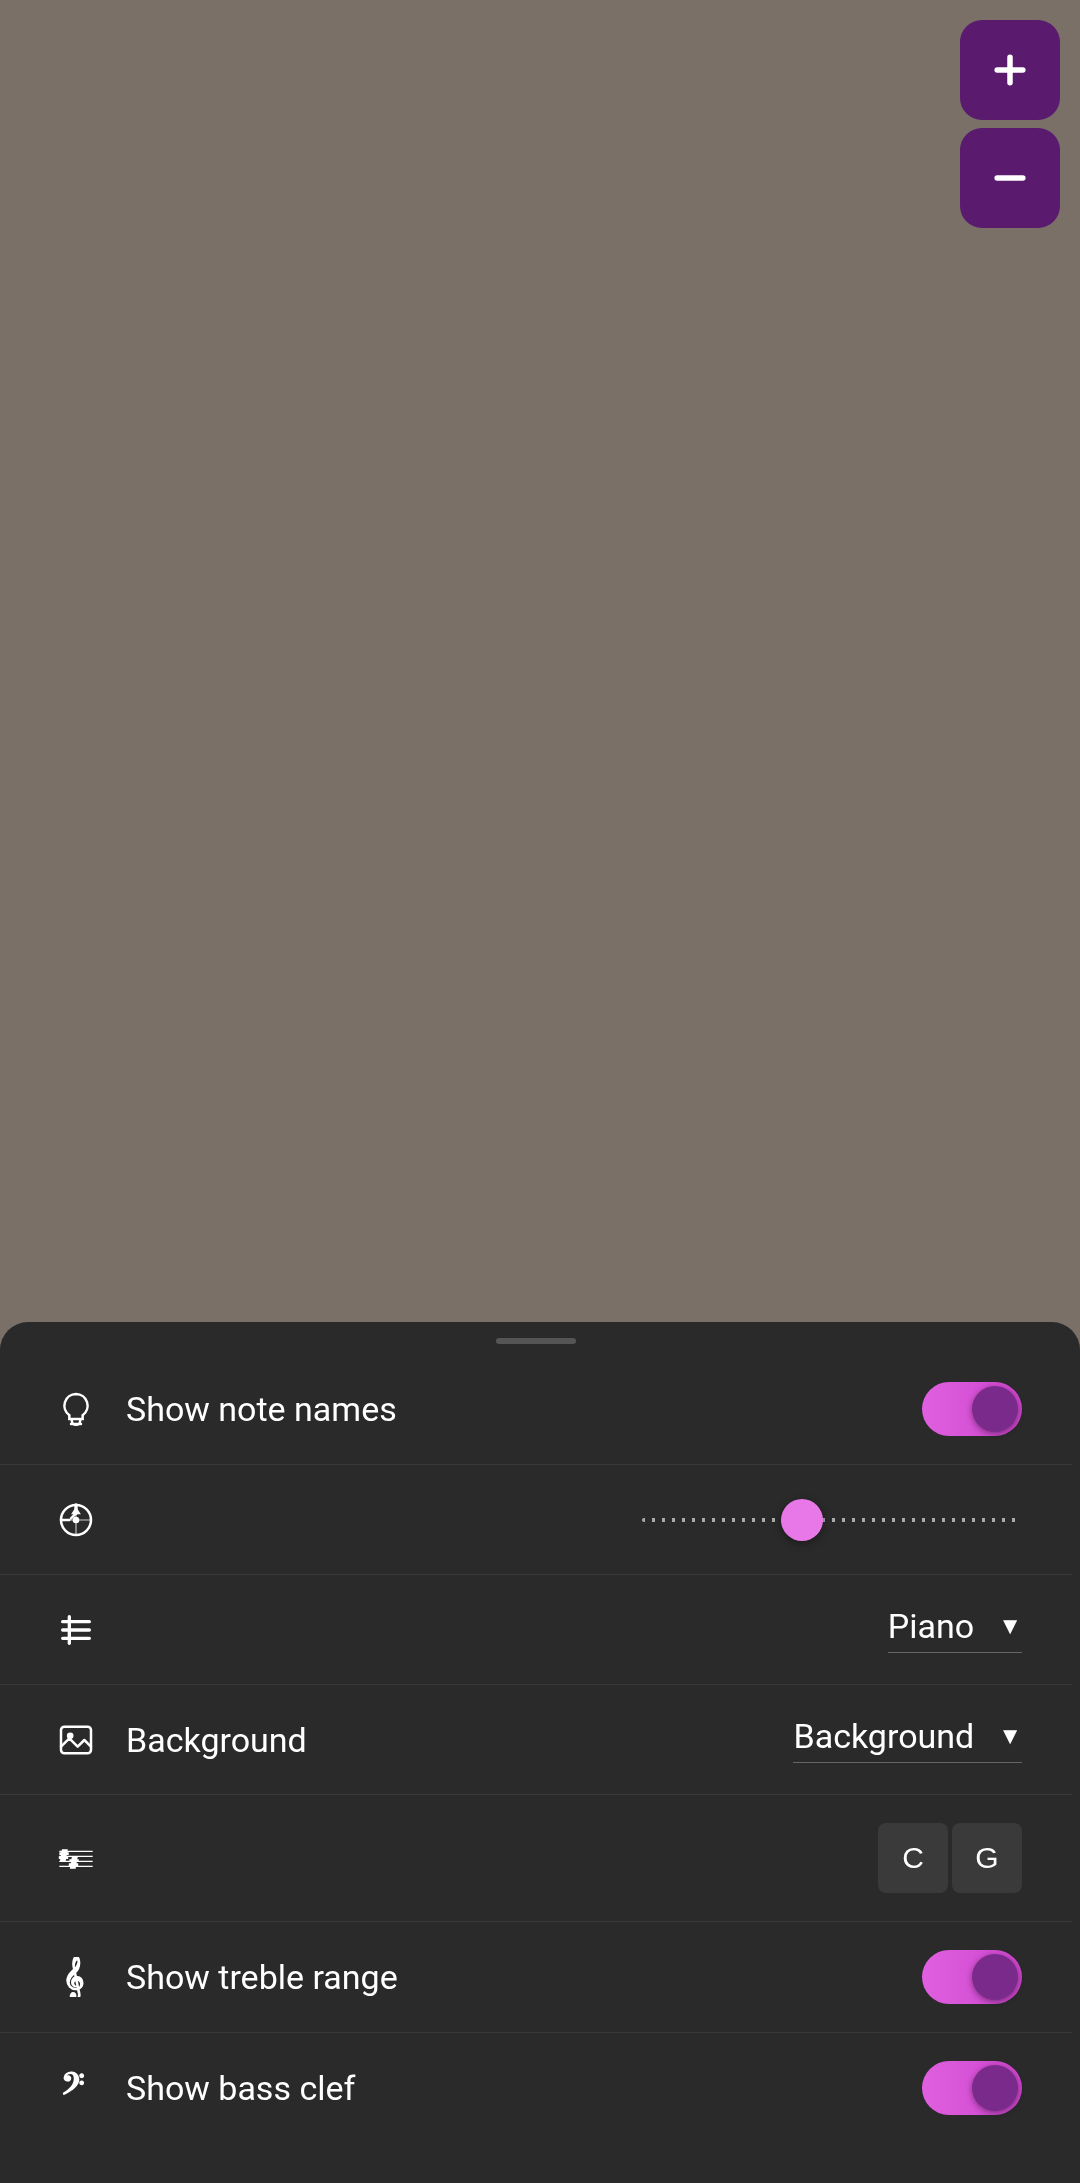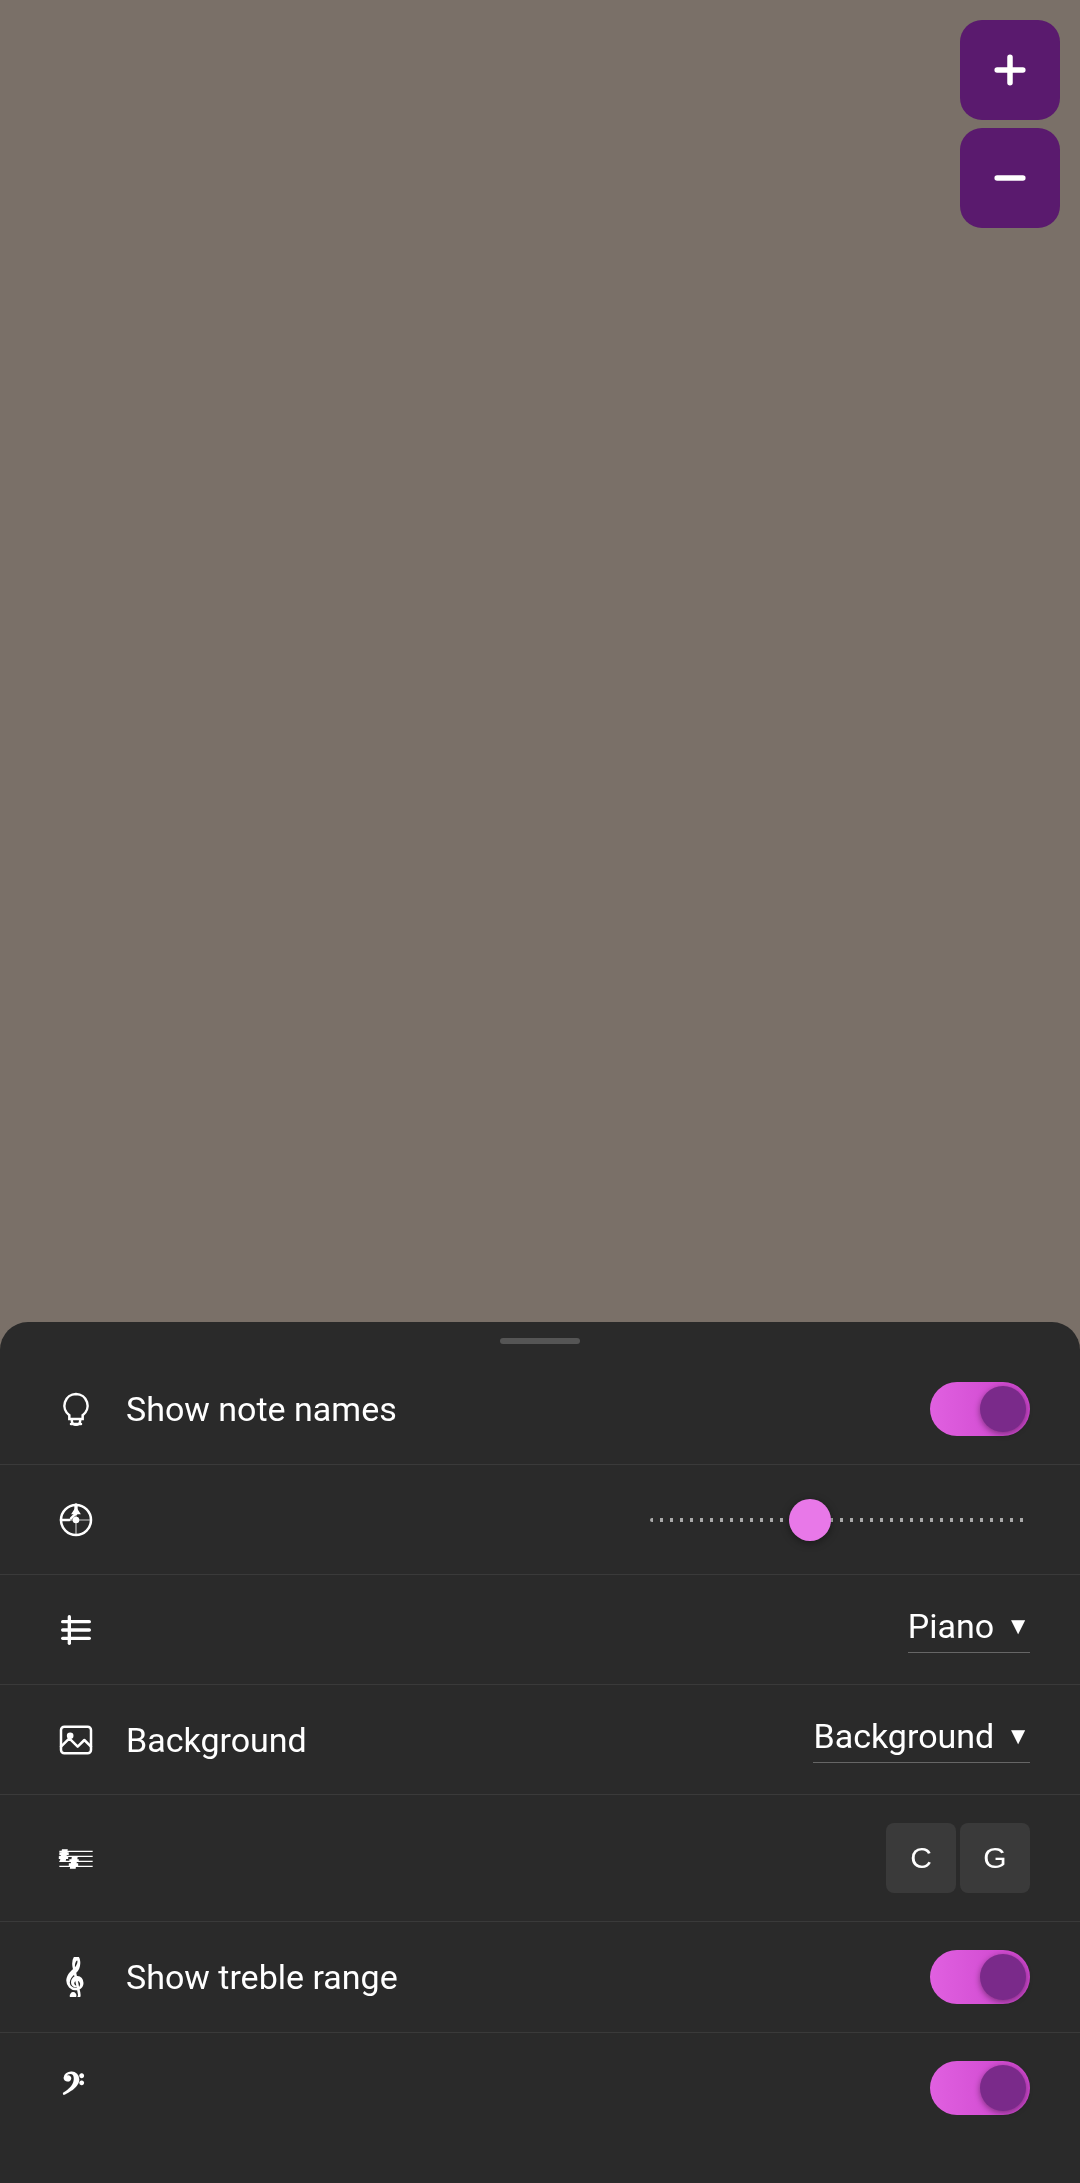--- a/index.html
+++ b/index.html
@@ -50,21 +50,21 @@
     }
 
     
     .bottom-sheet {
       position: absolute;
       bottom: 0;
       left: 0;
       right: 0;
       background-color: #2a2a2a;
       border-radius: 28px 28px 0 0;
-      padding: 0 0 40px 0;
+      padding: 0 8px 40px 0;
     }
 
     .drag-handle {
       width: 80px;
       height: 6px;
       background-color: #555;
       border-radius: 3px;
       margin: 16px auto 10px auto;
     }
 
@@ -171,21 +171,21 @@
     }
 
     .slider-knob.transposition-knob {
       left: 42%;
     }
 
     
     .dropdown {
       display: flex;
       align-items: center;
-      gap: 12px;
+      gap: 24px;
       cursor: pointer;
       border-bottom: 1px solid #666;
       padding-bottom: 6px;
     }
 
     .dropdown-label {
       color: white;
       font-size: 34px;
       font-weight: 400;
     }
@@ -349,20 +349,21 @@
     </div>
   </div>
 
   <div class="settings-row">
     <div class="row-icon">
       <svg class="icon-svg" viewBox="0 0 24 24">
 
         <text x="3" y="19" font-size="22" fill="white" font-family="serif">𝄢</text>
       </svg>
     </div>
+    <span class="row-label">Show bass clef</span>
     <div class="row-control">
       <div class="toggle">
         <div class="knob"></div>
       </div>
     </div>
   </div>
 
 </div>
 
 </body></html>

